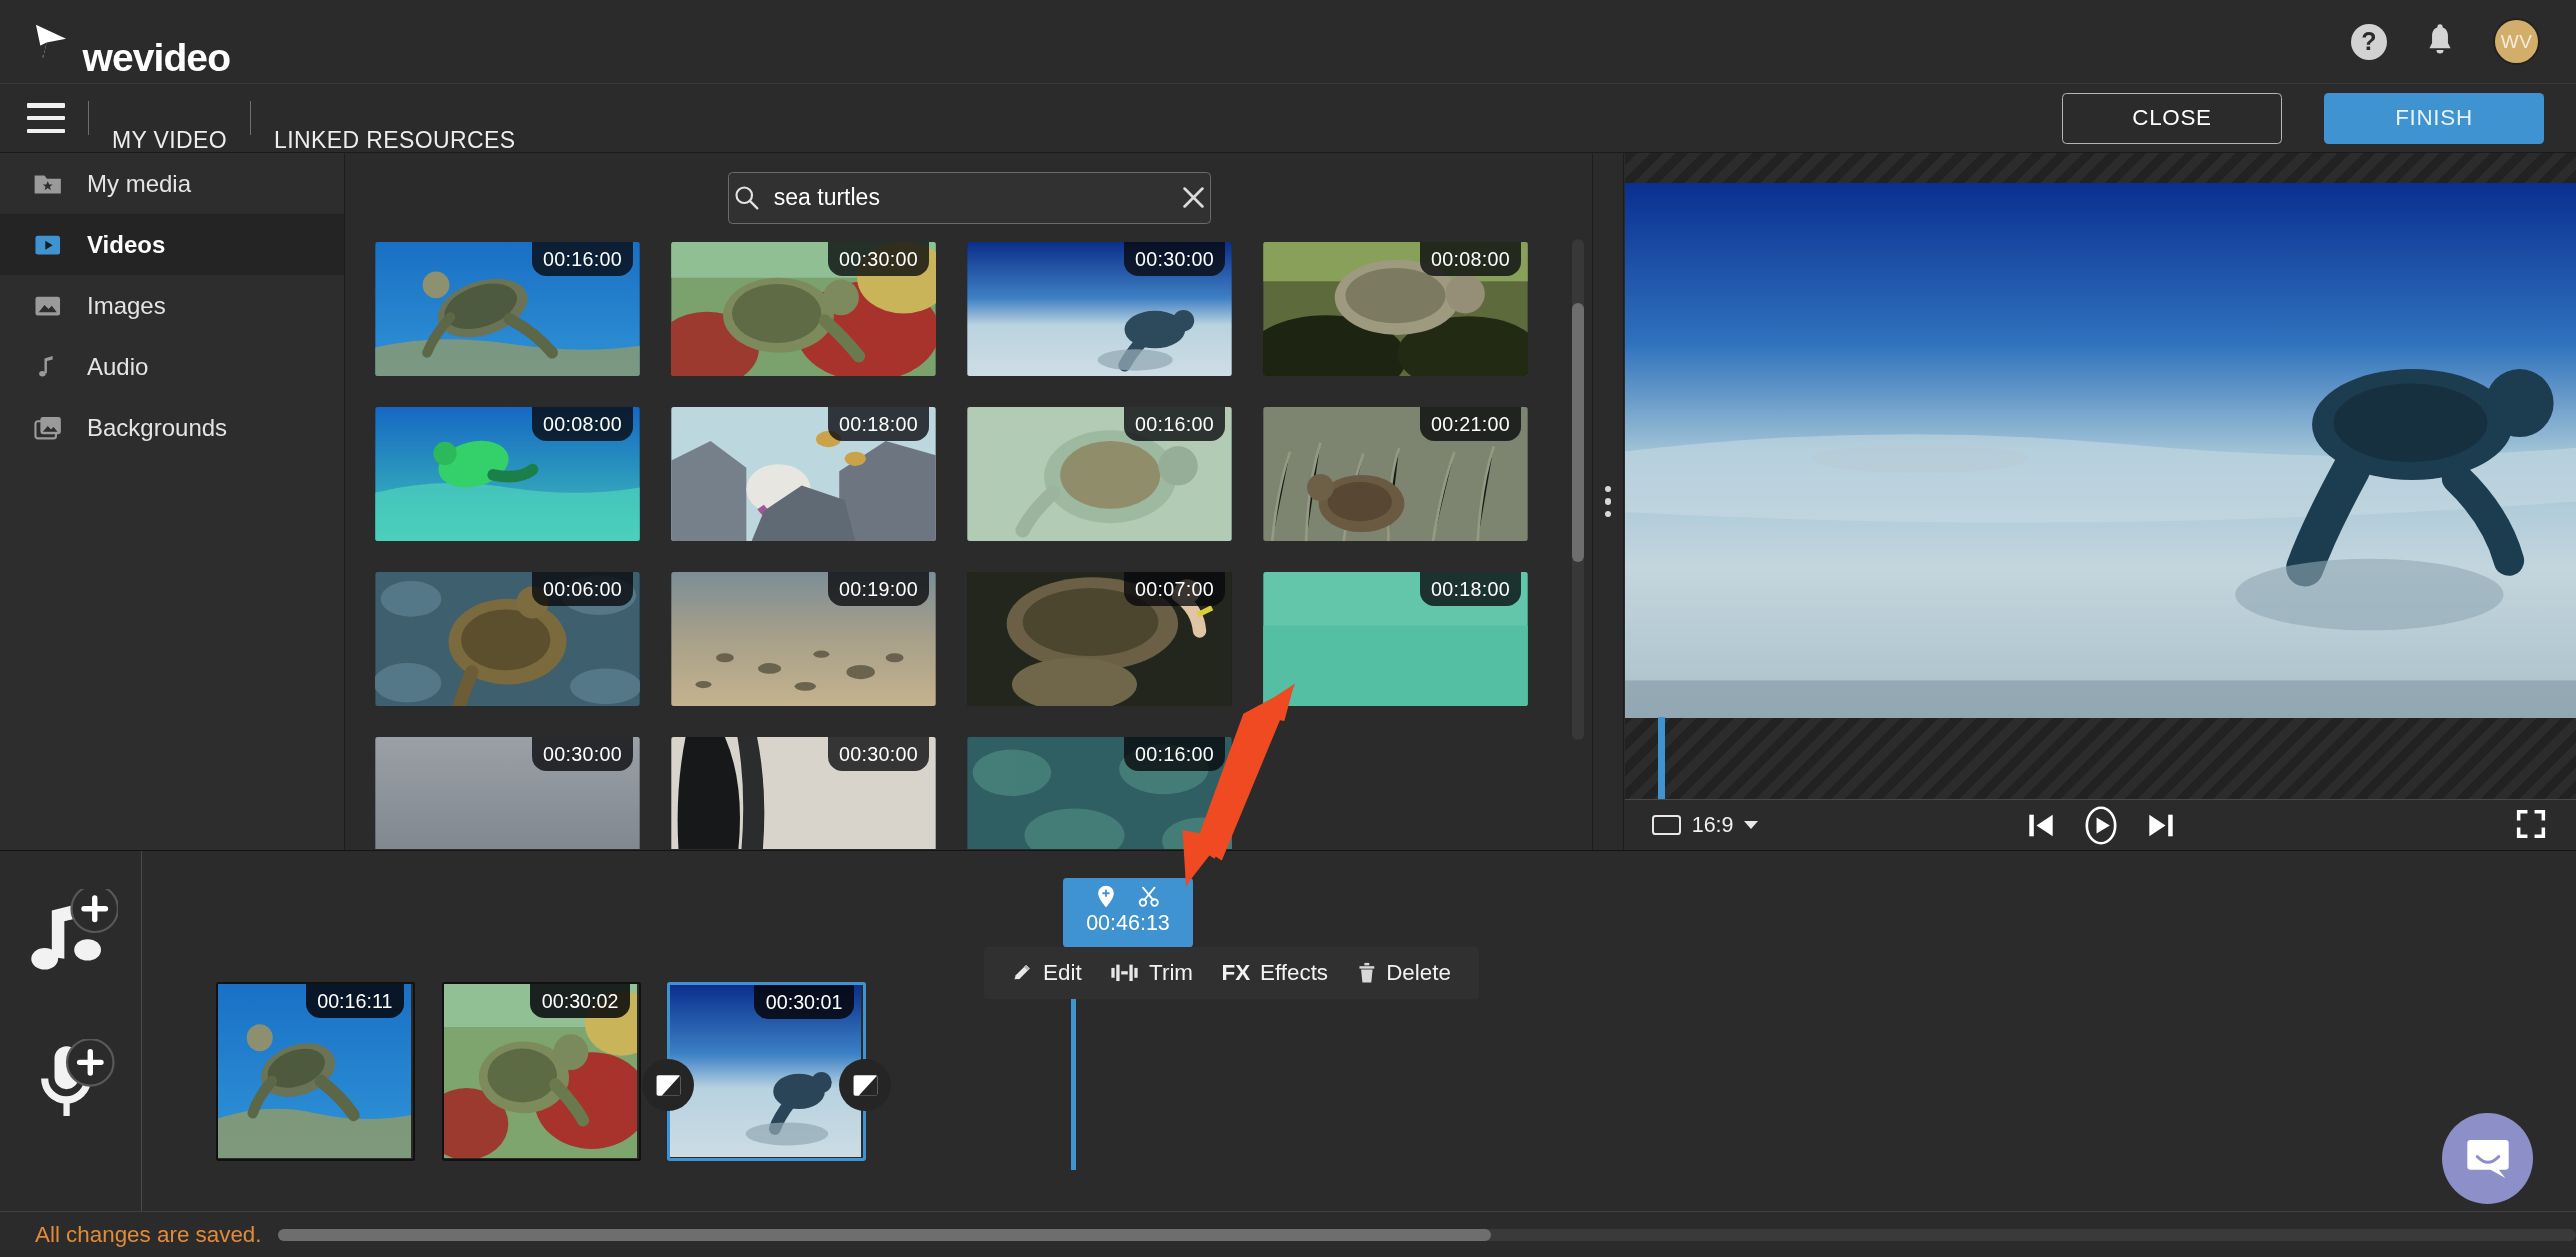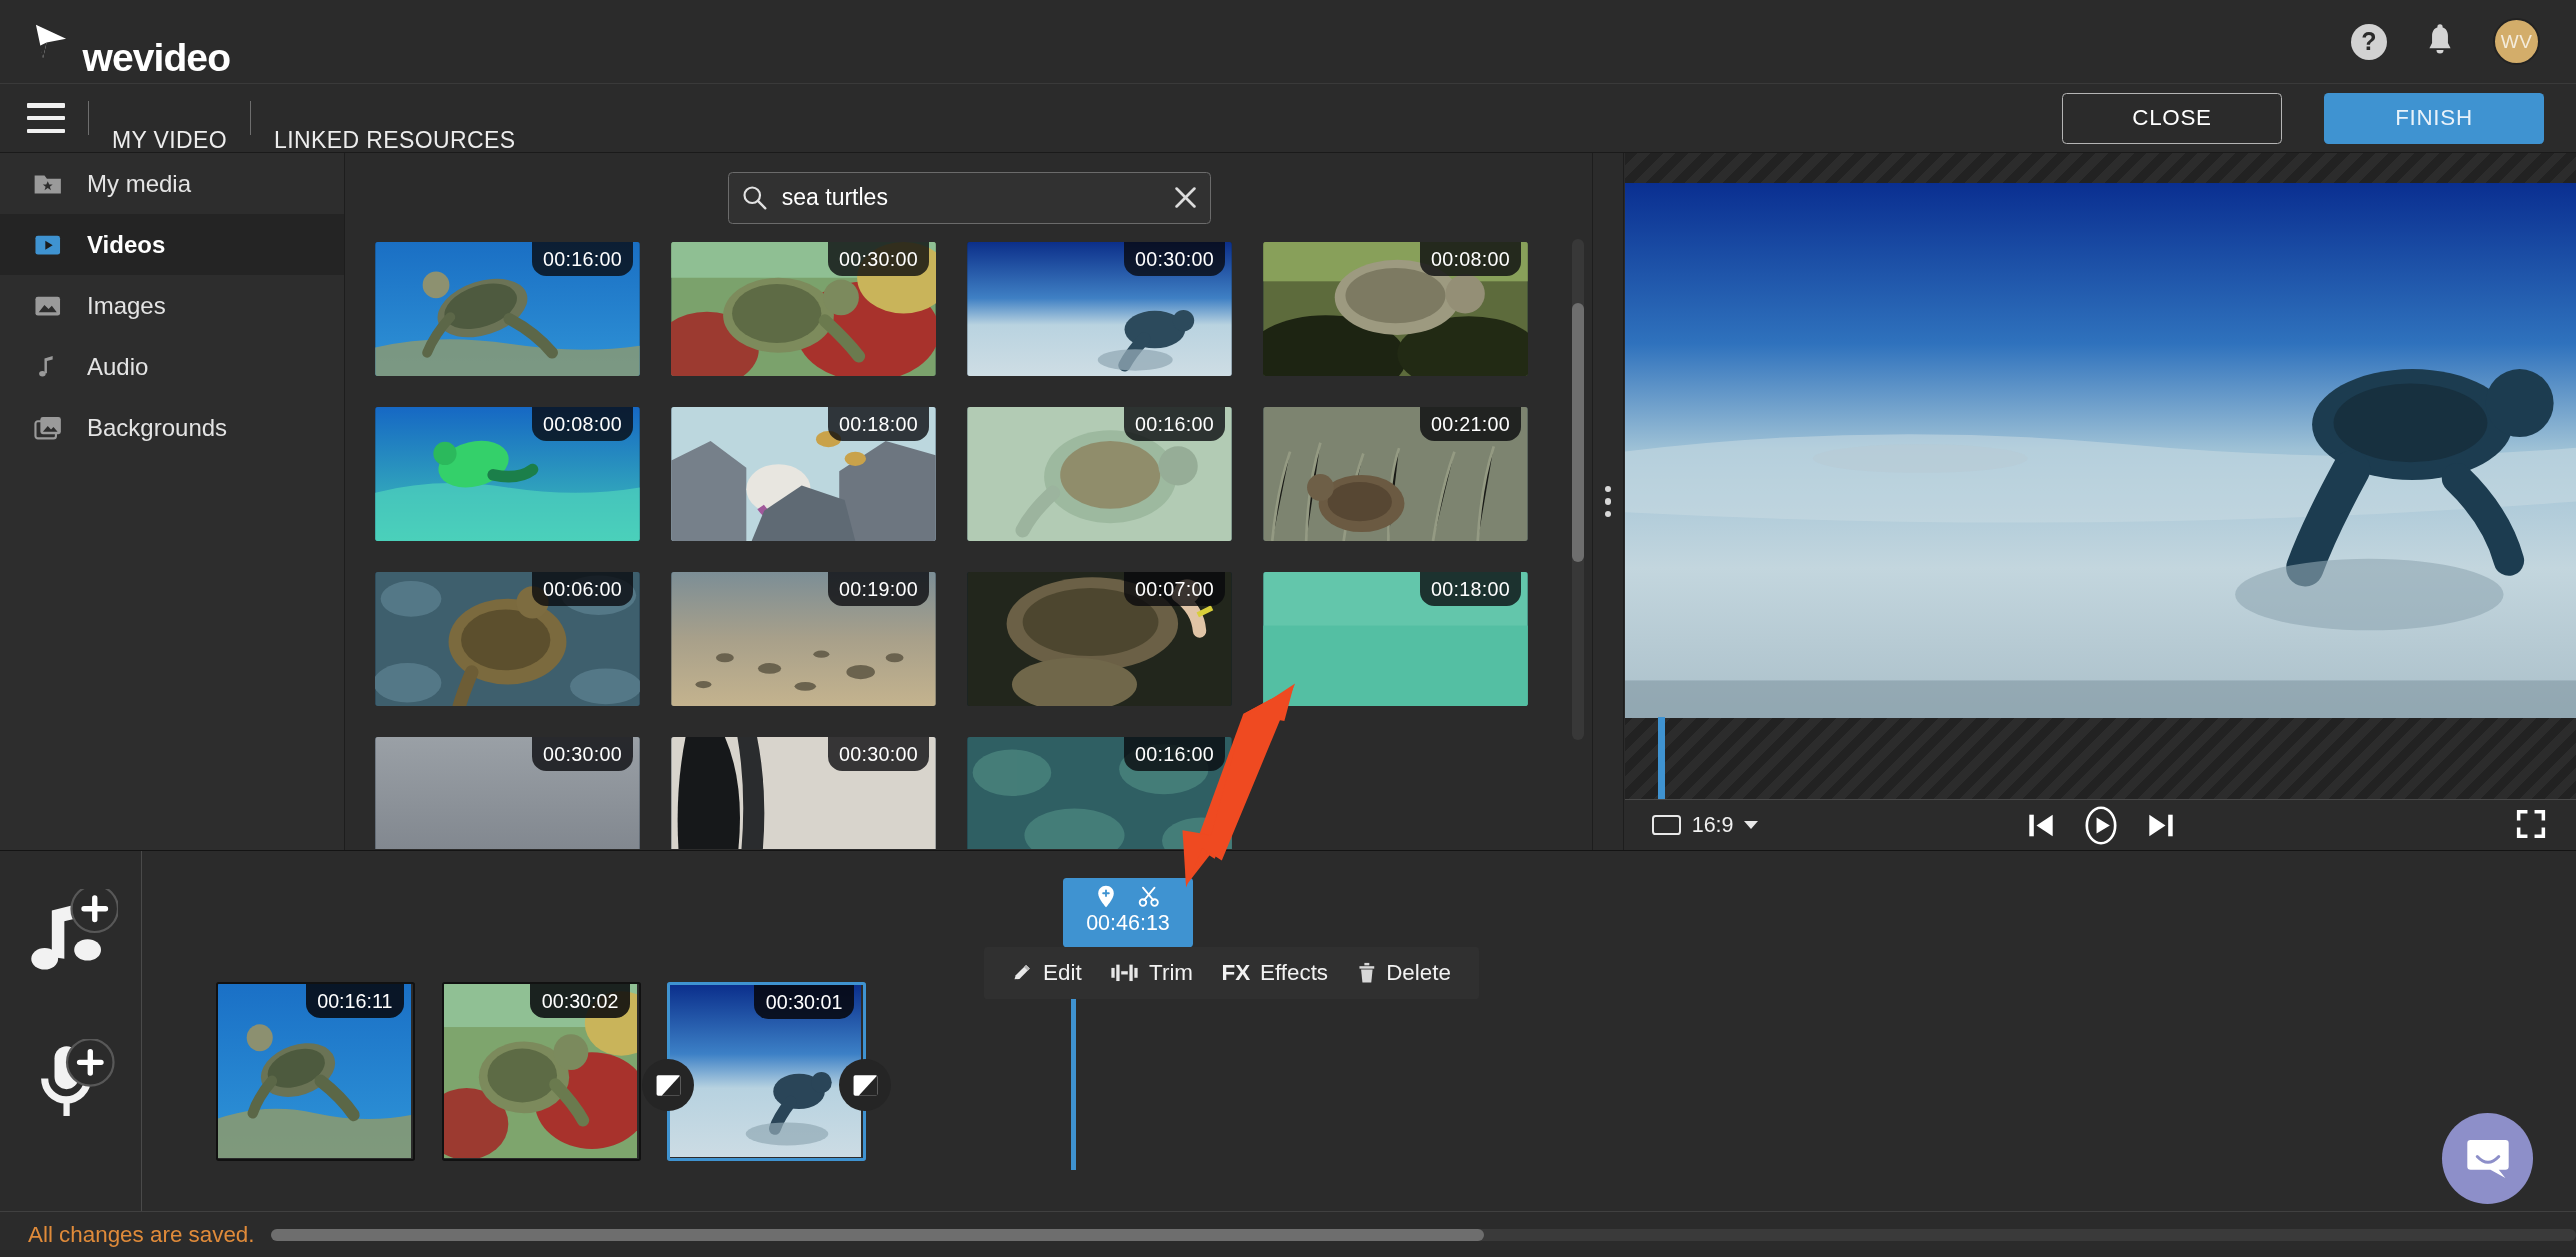--- a/index.html
+++ b/index.html
@@ -72,21 +72,21 @@
   .side-item .s-lbl { font-size: 24px; color: #e4e4e4; }
   .side-item.active { background: #242424; }
   .side-item.active .s-lbl { font-weight: 700; color: #ffffff; }
 
   
   .mediapanel { position: absolute; left: 346px; top: 0; width: 1246px; height: 697px;
     background: #2b2b2b; overflow: hidden; }
   .searchrow { height: 89px; display: flex; align-items: center; justify-content: center; }
   .searchbox {
     width: 483px; height: 52px; border: 0.9px solid #6b6b6b; border-radius: 4.5px;
-    background: #313131; display: flex; align-items: center; padding: 0 12px; gap: 14.3px;
+    background: #313131; display: flex; align-items: center; padding: 0 4px; gap: 14.3px;
   }
   .search-ico { width: 27px; height: 27px; flex: 0 0 27px; }
   .search-inp { flex: 1; background: transparent; border: none; outline: none;
     color: #ffffff; font-size: 23px; font-family: "Liberation Sans", sans-serif; }
   .search-clear { width: 25px; height: 25px; cursor: pointer; flex: 0 0 25px; }
 
   .grid-scroll { position: absolute; left: 0; top: 89px; width: 1246px; height: 607px; overflow: hidden; }
   .grid { display: grid; grid-template-columns: repeat(4, 265px); gap: 31px 31px;
     padding: 0 0 0 29px; }
   .thumb { position: relative; width: 265px; height: 134px; border-radius: 2.7px;
@@ -157,21 +157,21 @@
   .ctxmenu { position: absolute; left: 984px; top: 947px; height: 52px;
     background: #303030; border-radius: 3.6px; display: flex; align-items: center;
     padding: 0 18px; gap: 9px; z-index: 40; }
   .ctxitem { display: flex; align-items: center; gap: 9.8px; padding: 0 9.8px; cursor: pointer;
     color: #f2f2f2; font-size: 22.4px; }
   .ctxitem .fxlbl { font-weight: 700; font-size: 22.4px; }
 
   
   .statusbar { position: absolute; left: 0; top: 1211px; width: 2576px; height: 47px;
     background: #2b2b2b; border-top: 0.9px solid #404040; display: flex; align-items: center; }
-  .savetxt { margin-left: 28px; font-size: 22.4px; color: #e08b3a; white-space: nowrap; }
+  .savetxt { margin-left: 35px; font-size: 22.4px; color: #e08b3a; white-space: nowrap; }
   .hscroll { margin-left: 16px; width: 2496px; height: 12.5px; background: #3a3a3a; border-radius: 6.3px; position: relative; }
   .hscroll i { position: absolute; left: 0; top: 0; width: 1213px; height: 12.5px;
     background: #6e6e6e; border-radius: 6.3px; display: block; }
 
   
   .arrow-anno { position: absolute; left: 1109px; top: 680px; width: 197px; height: 295px;
     pointer-events: none; z-index: 60; }
 
   
   .intercom { position: absolute; right: 43px; bottom: 54px; width: 91px; height: 91px;

